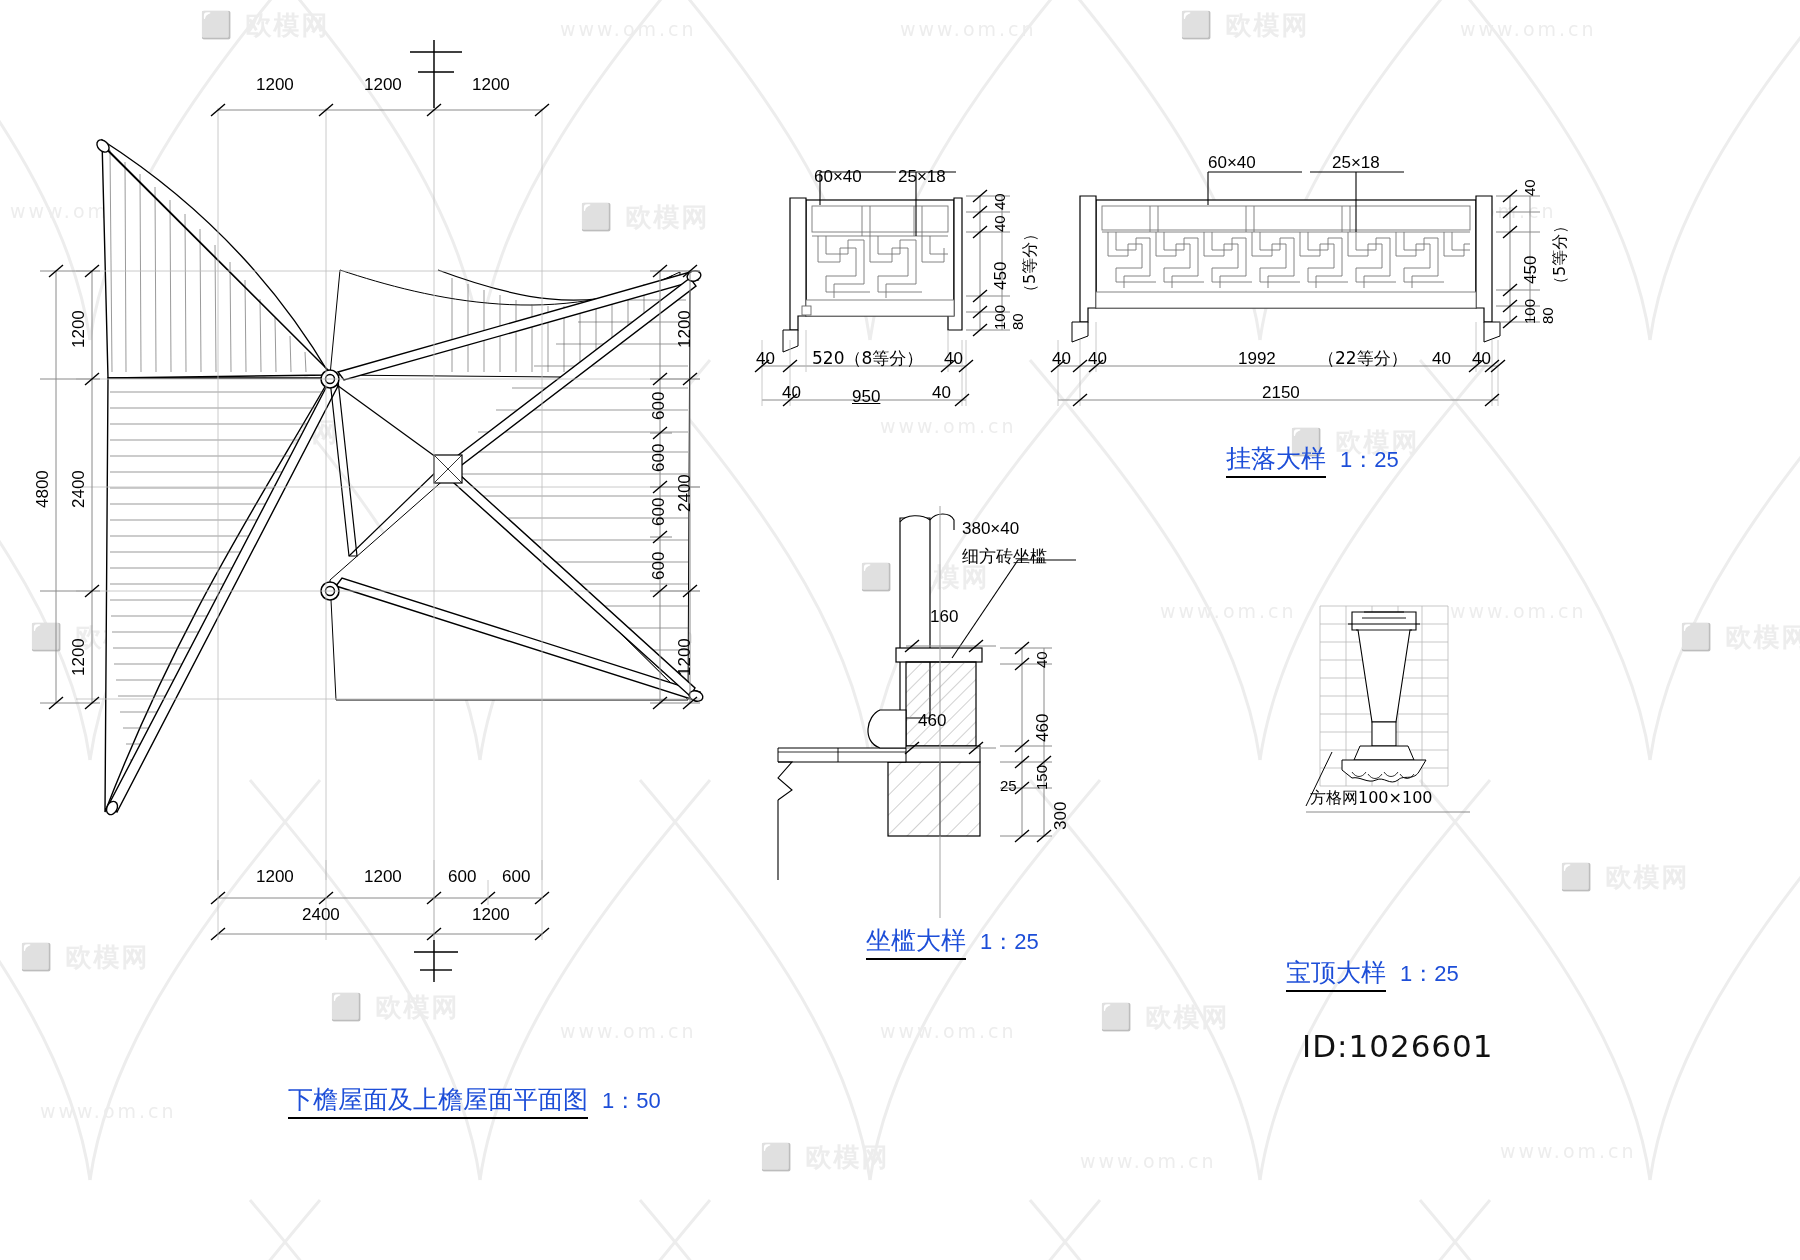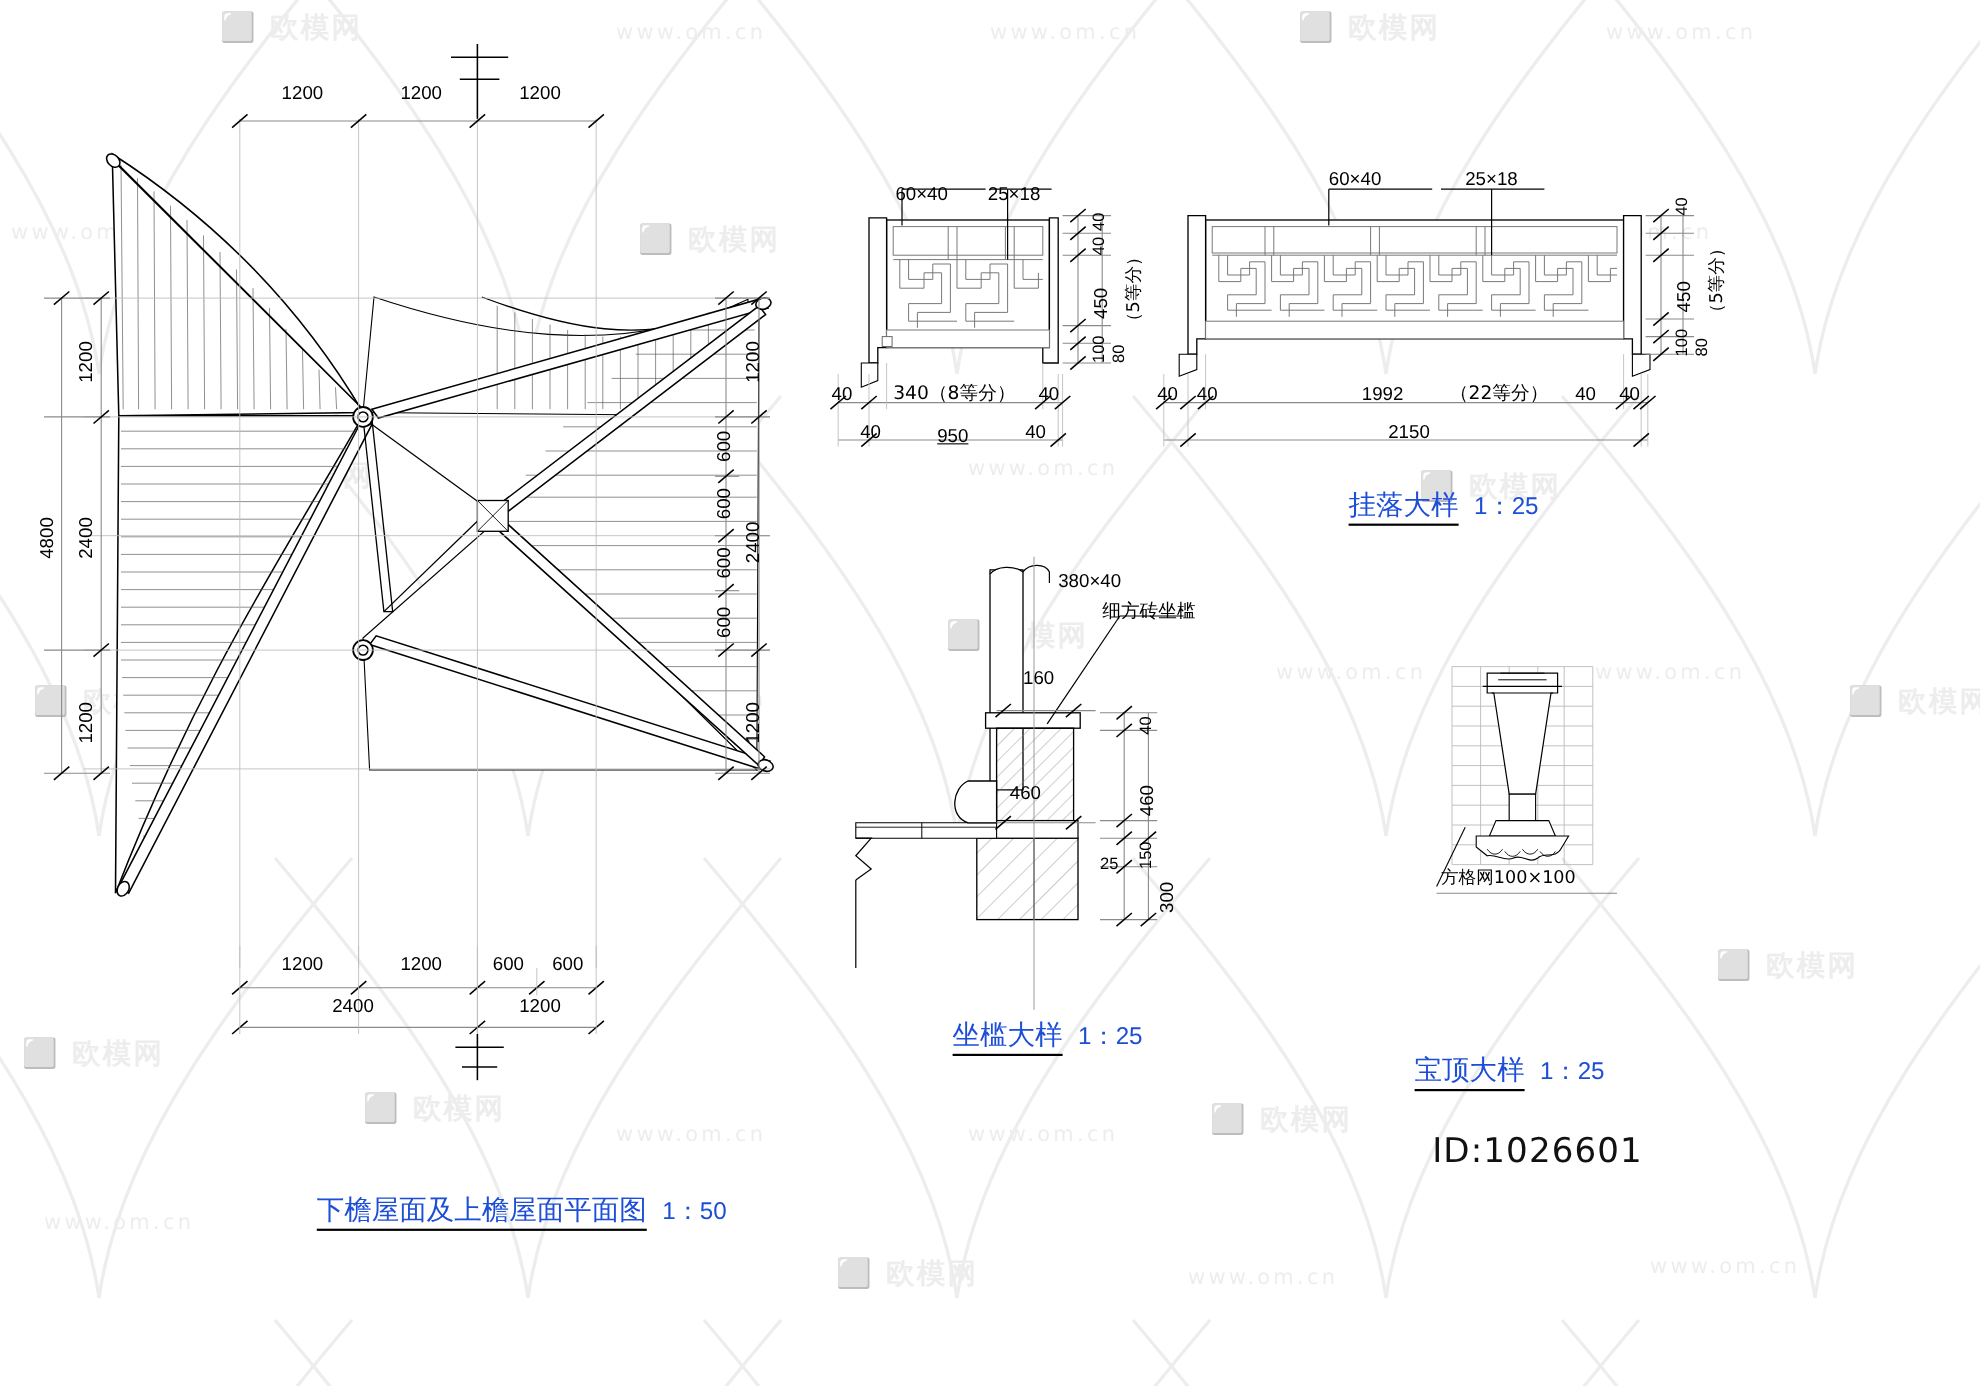--- a/index.html
+++ b/index.html
@@ -687,21 +687,21 @@
 
     <div class="lbl" style="left:814px;top:168px;">60×40</div>
     <div class="lbl" style="left:898px;top:168px;">25×18</div>
     <div class="lbl vert sm" style="left:992px;top:210px;">40</div>
     <div class="lbl vert sm" style="left:992px;top:232px;">40</div>
     <div class="lbl vert" style="left:992px;top:290px;">450</div>
     <div class="lbl vert sm" style="left:992px;top:330px;">100</div>
     <div class="lbl vert sm" style="left:1010px;top:330px;">80</div>
     <div class="lbl vert cn" style="left:1022px;top:300px;font-size:16px;">（5等分）</div>
     <div class="lbl" style="left:756px;top:350px;">40</div>
-    <div class="lbl cn" style="left:812px;top:350px;">340（8等分）</div>
+    <div class="lbl cn" style="left:812px;top:350px;">520（8等分）</div>
     <div class="lbl" style="left:944px;top:350px;">40</div>
     <div class="lbl" style="left:782px;top:384px;">40</div>
     <div class="lbl" style="left:852px;top:388px;text-decoration:underline;">950</div>
     <div class="lbl" style="left:932px;top:384px;">40</div>
 
     <div class="lbl" style="left:1208px;top:154px;">60×40</div>
     <div class="lbl" style="left:1332px;top:154px;">25×18</div>
     <div class="lbl vert sm" style="left:1522px;top:196px;">40</div>
     <div class="lbl vert" style="left:1522px;top:284px;">450</div>
     <div class="lbl vert sm" style="left:1522px;top:324px;">100</div>
@@ -713,21 +713,21 @@
     <div class="lbl cn" style="left:1318px;top:350px;">（22等分）</div>
     <div class="lbl" style="left:1432px;top:350px;">40</div>
     <div class="lbl" style="left:1472px;top:350px;">40</div>
     <div class="lbl" style="left:1262px;top:384px;">2150</div>
 
     <div class="title" style="left:1226px;top:442px;">
       <span class="nm cn">挂落大样</span><span class="sc">1：25</span>
     </div>
 
     <div class="lbl" style="left:962px;top:520px;">380×40</div>
-    <div class="lbl cn" style="left:962px;top:548px;margin-left:40px;">细方砖坐槛</div>
+    <div class="lbl cn" style="left:962px;top:548px;">细方砖坐槛</div>
     <div class="lbl" style="left:930px;top:608px;">160</div>
     <div class="lbl" style="left:918px;top:712px;">460</div>
     <div class="lbl vert sm" style="left:1034px;top:668px;">40</div>
     <div class="lbl vert" style="left:1034px;top:742px;">460</div>
     <div class="lbl vert sm" style="left:1034px;top:790px;">150</div>
     <div class="lbl sm" style="left:1000px;top:778px;">25</div>
     <div class="lbl vert" style="left:1052px;top:830px;">300</div>
 
     <div class="title" style="left:866px;top:924px;">
       <span class="nm cn">坐槛大样</span><span class="sc">1：25</span>

